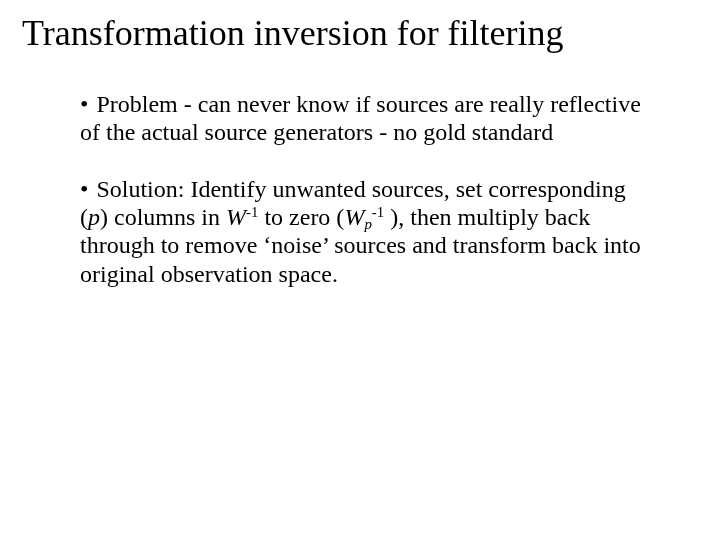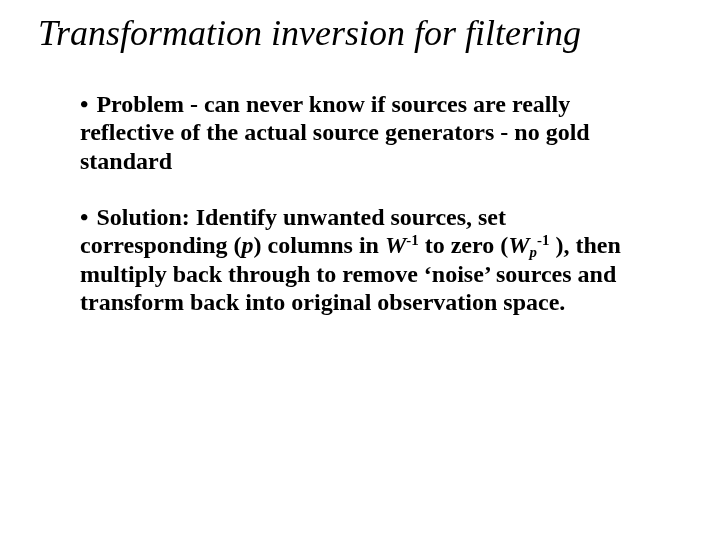--- a/index.html
+++ b/index.html
@@ -12,35 +12,33 @@
     color: #000000;
   }
   .slide {
     position: relative;
     width: 720px;
     height: 540px;
     box-sizing: border-box;
   }
   .title {
     position: absolute;
-    left: 38px;
+    left: 22px;
     top: 14px;
     font-size: 36px;
     line-height: 1.1;
     letter-spacing: 0px;
-    font-style: italic;
   }
   .body {
     position: absolute;
     left: 80px;
     top: 90px;
     width: 565px;
     font-size: 24px;
     line-height: 1.18;
-    font-weight: bold;
   }
   .para { margin-bottom: 28px; }
   .bullet-dot { margin-right: 2px; }
   .ital { font-style: italic; }
   .sup { font-size: 0.62em; position: relative; top: -0.55em; }
   .sub { font-size: 0.62em; position: relative; top: 0.28em; font-style: italic; }
 </style>
 </head>
 <body>
 

